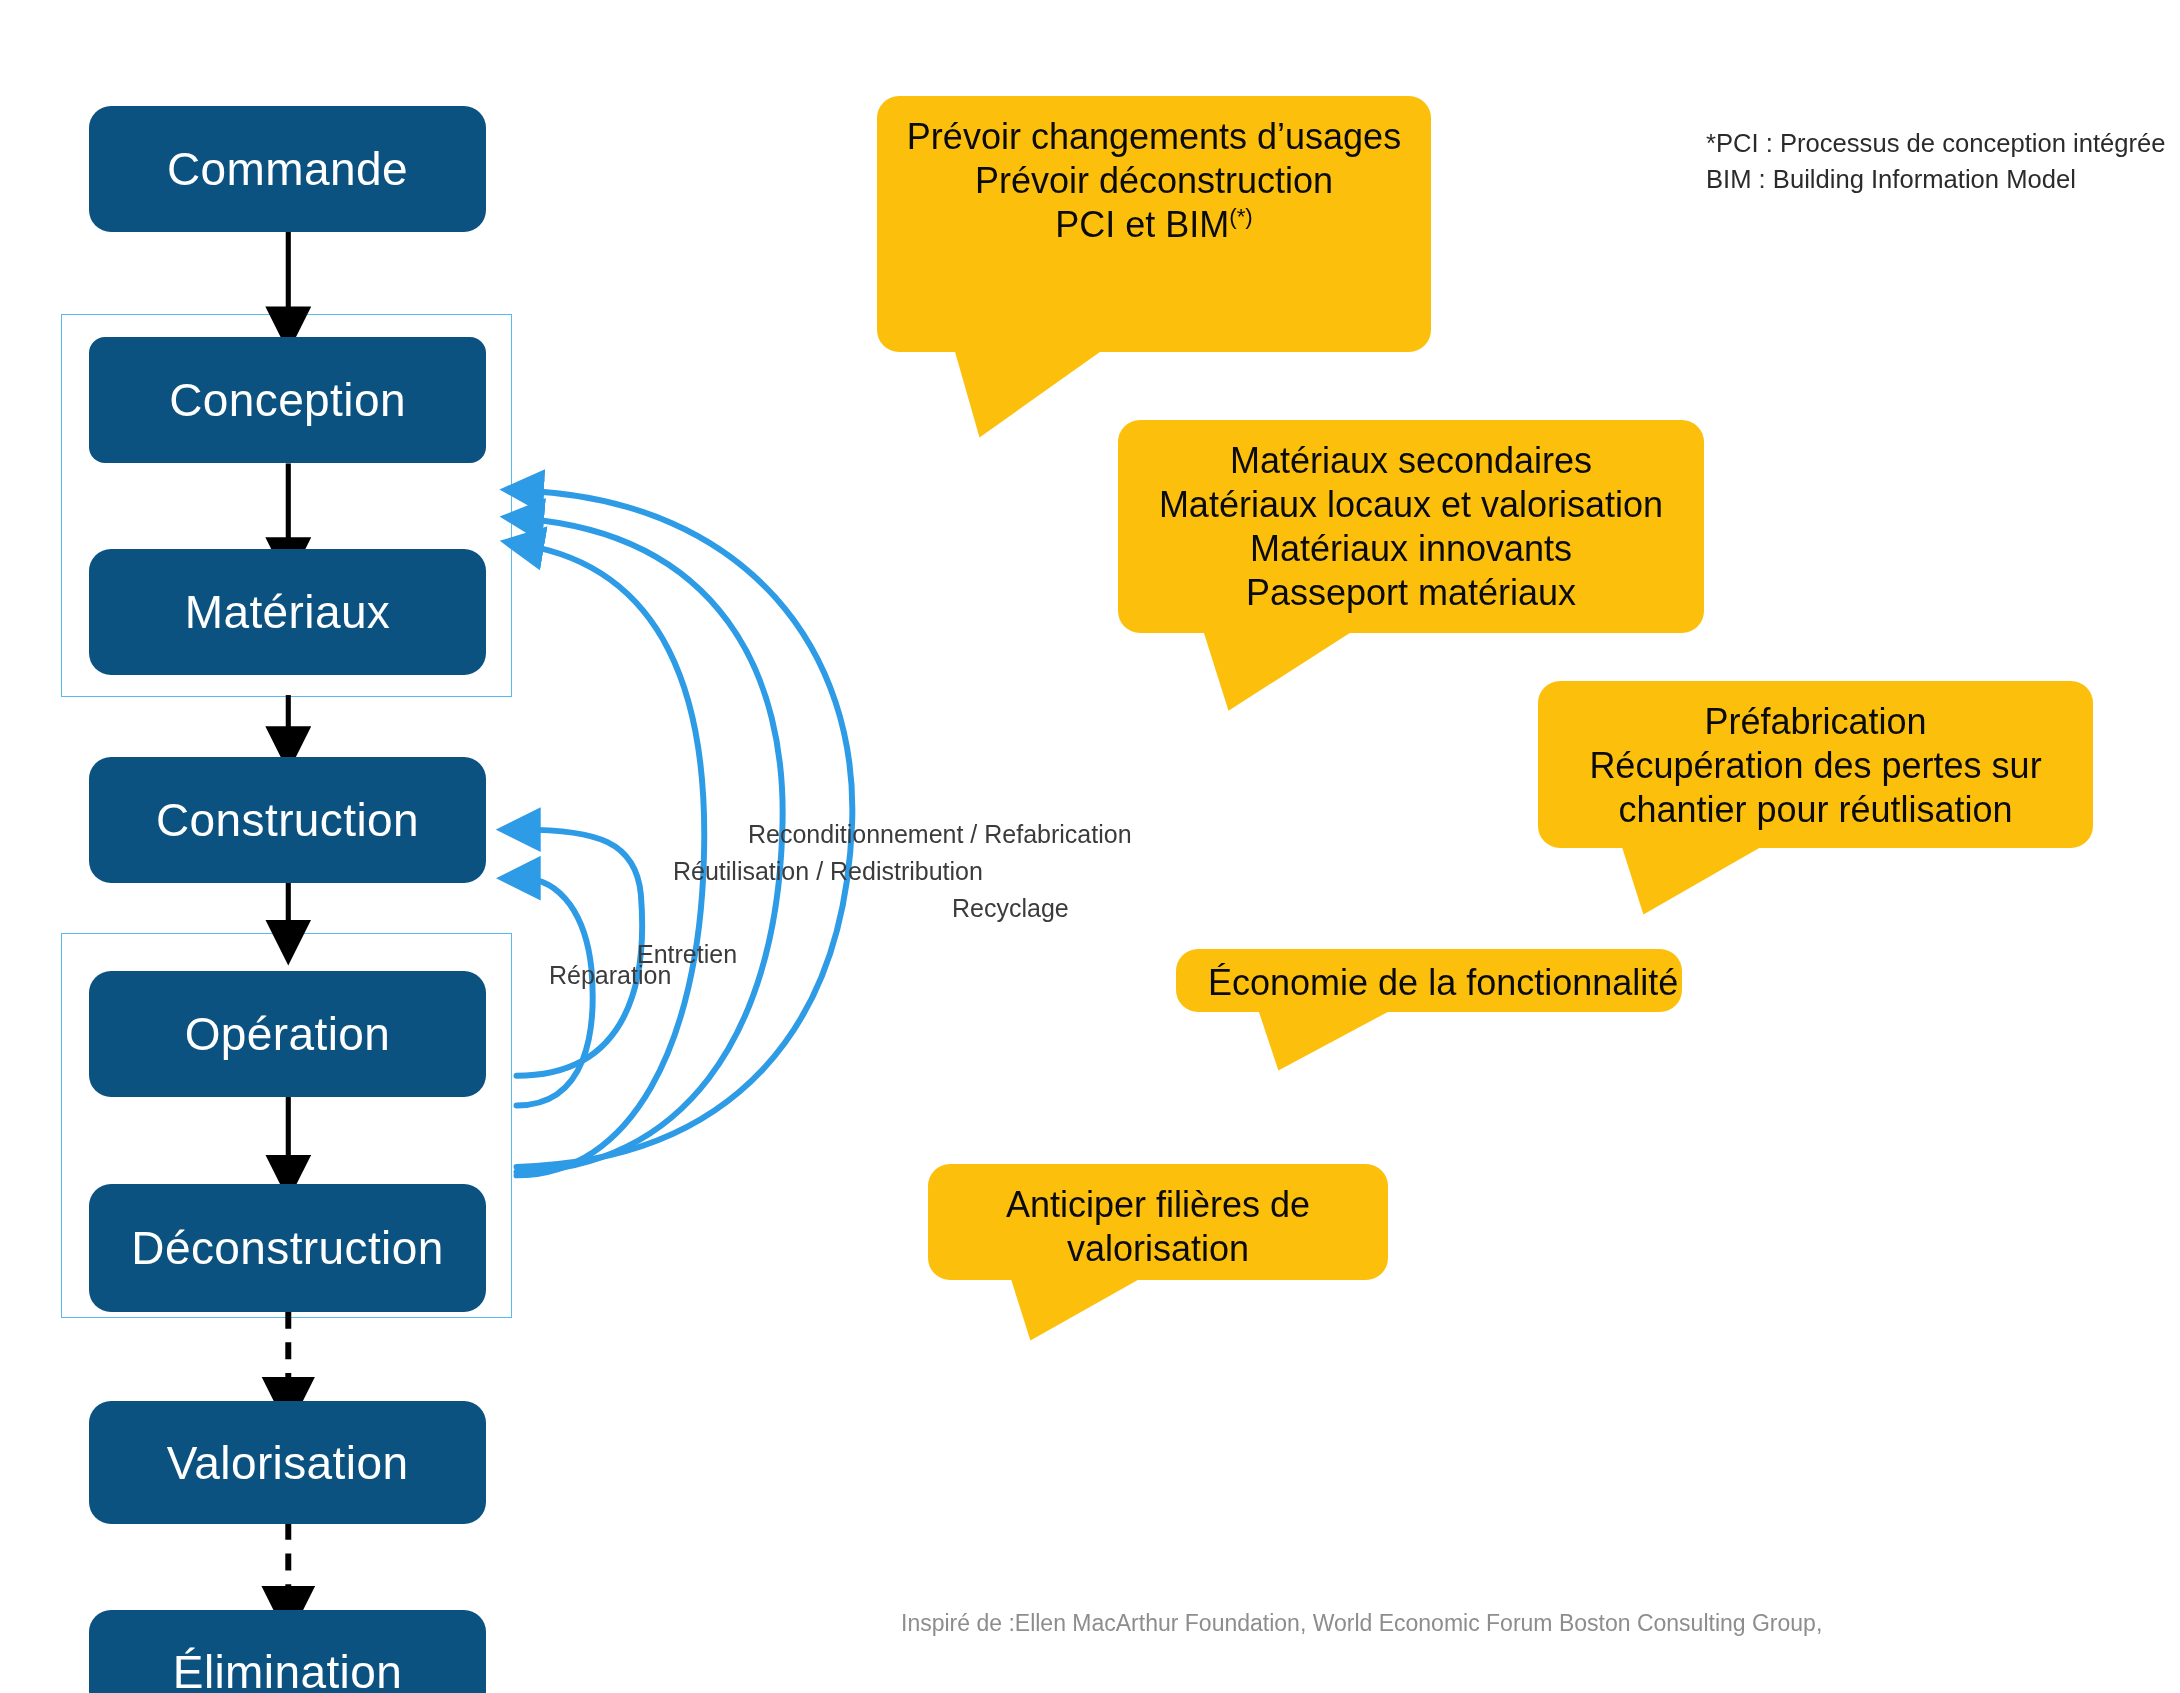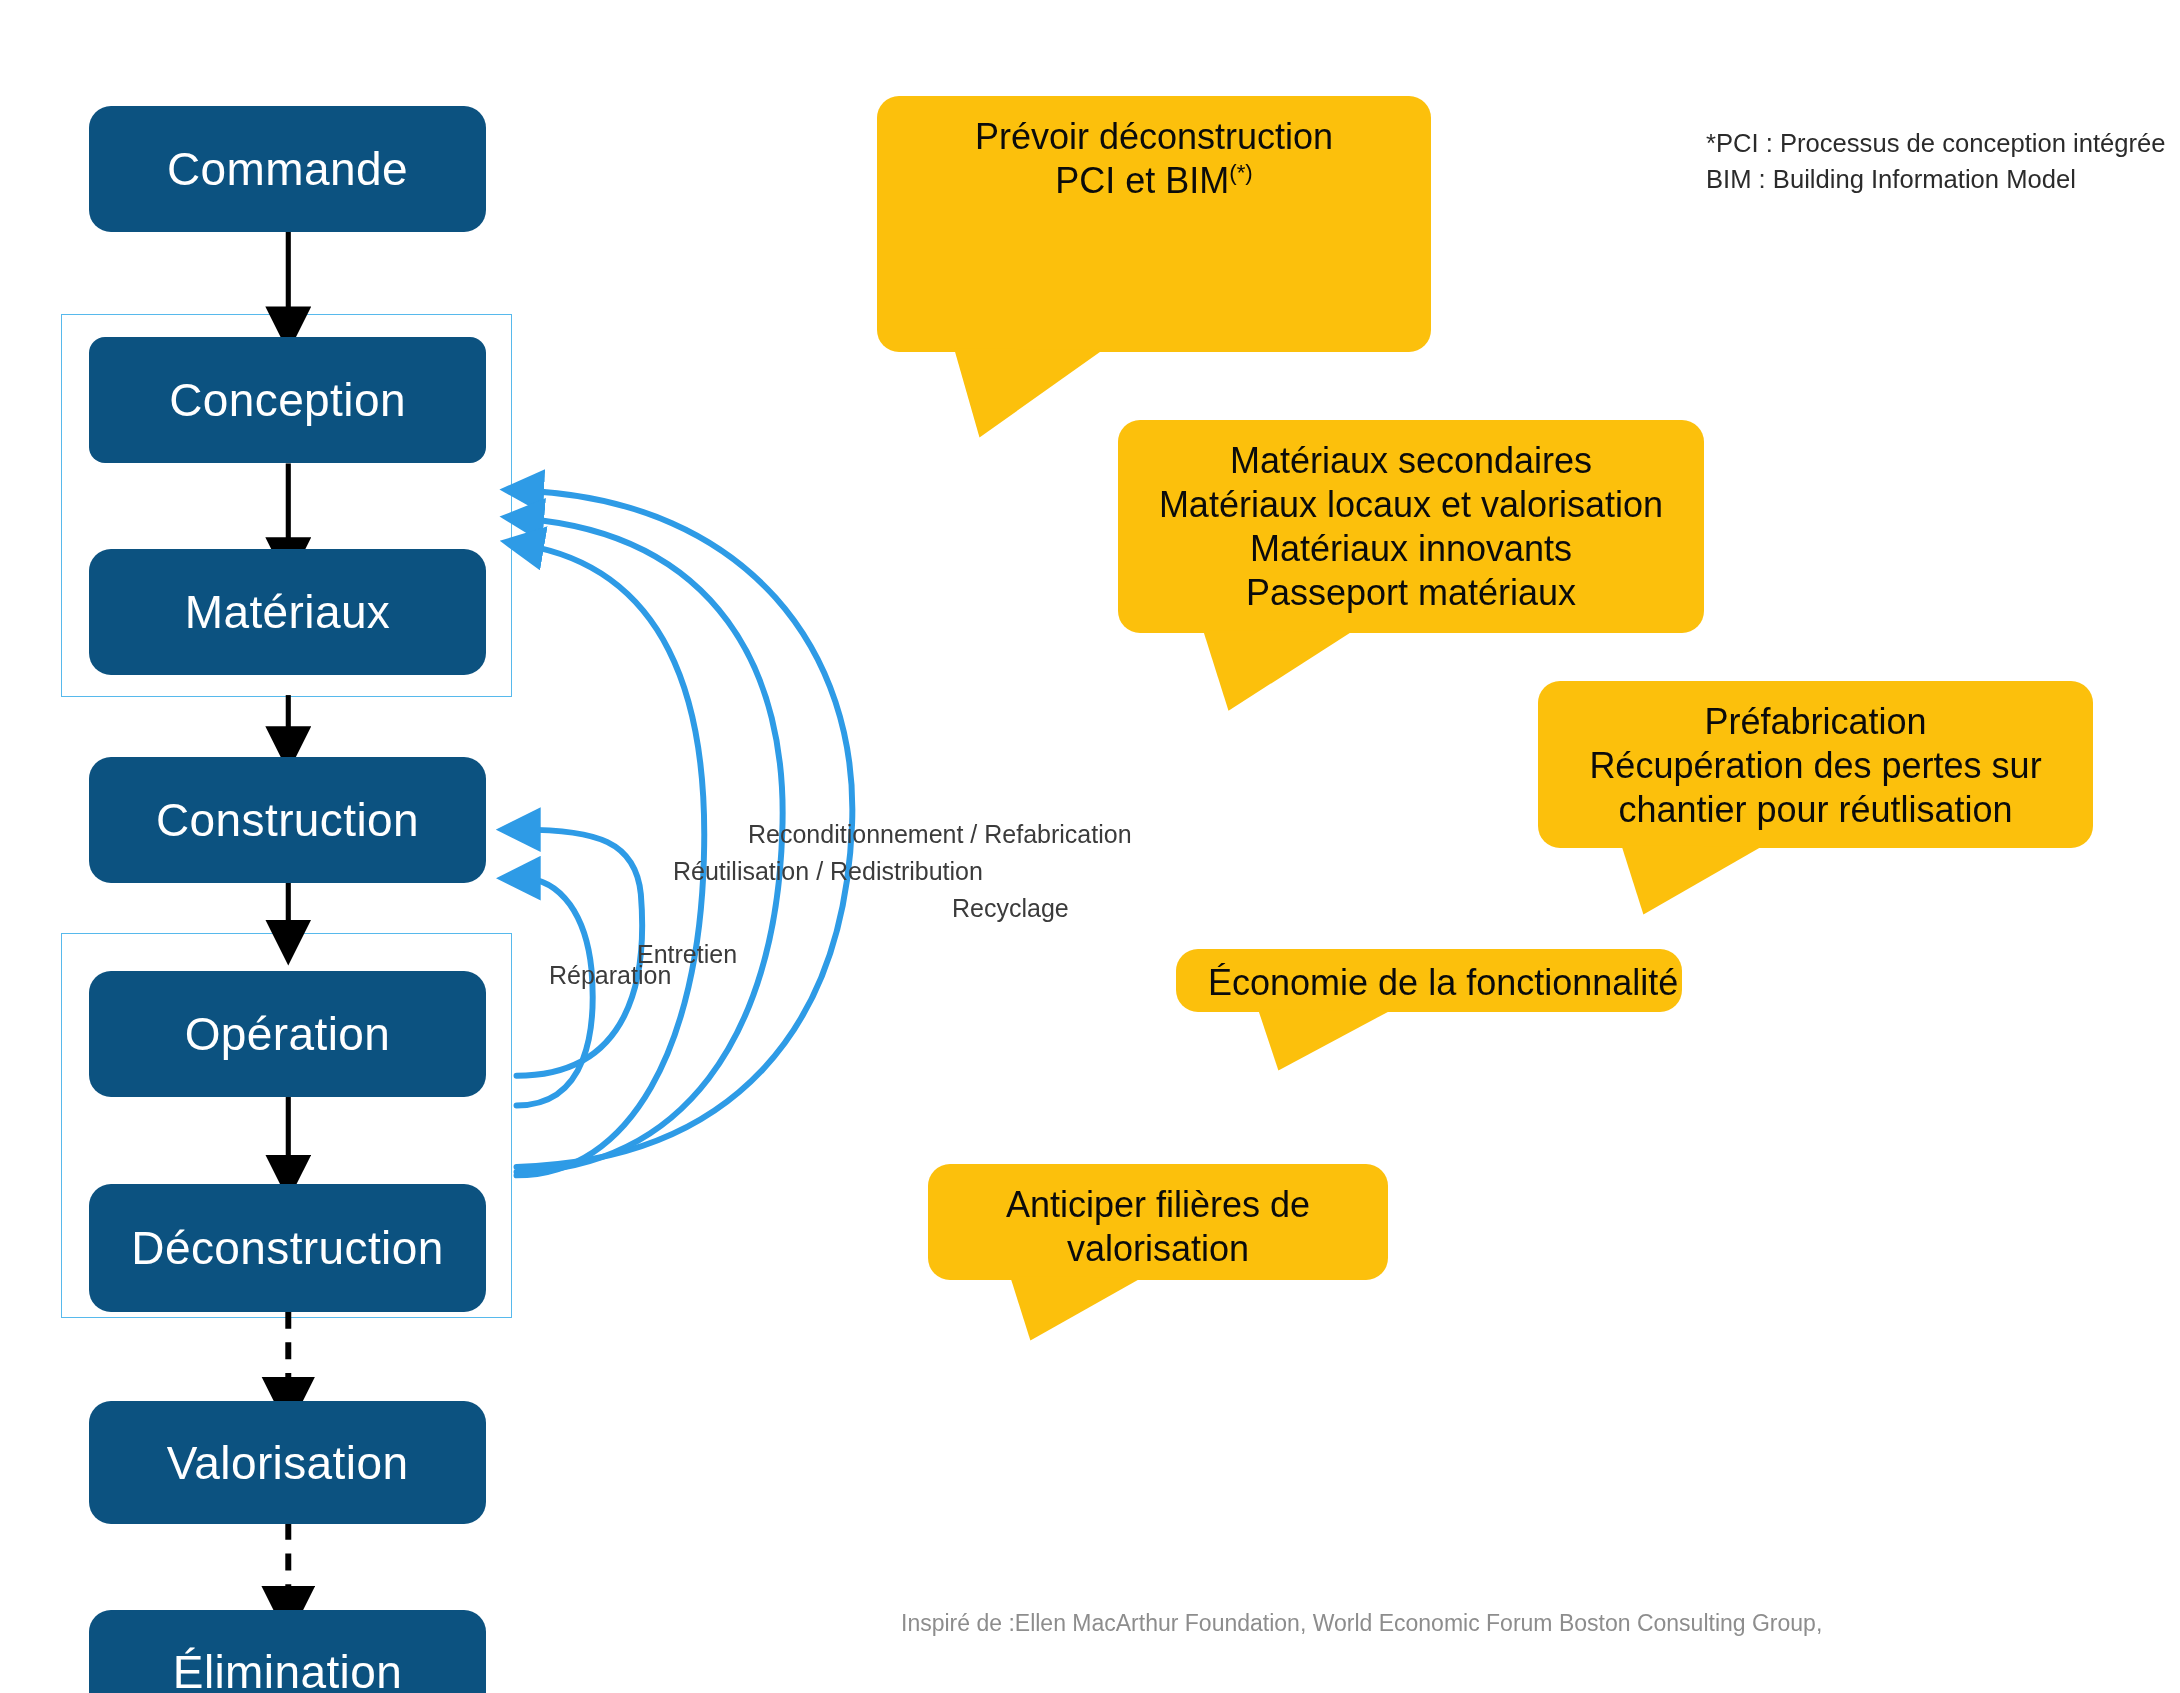--- a/index.html
+++ b/index.html
@@ -141,20 +141,21 @@
     <span>Déconstruction</span>
   </div>
   <div class="pbox" style="top:1377px; height:123px;">
     <span>Valorisation</span>
   </div>
   <div class="pbox" style="top:1586px; height:123px;">
     <span>Élimination</span>
   </div>
 
   <div class="callout" style="left:877px; top:72px; width:554px; height:256px;">
+    <span class="line">Prévoir changements d’usages</span>
     <span class="line">Prévoir déconstruction</span>
     <span class="line">PCI et BIM<sup style="font-size: 0.62em;">(*)</sup></span>
     <svg class="tail" style="left:77px; top:252px; width:153px; height:94px;" viewBox="0 0 180 110">
       <path d="M0,0 L175,2 L30,105 Z" fill="#FCC00C"></path>
     </svg>
   </div>
 
   <div class="callout" style="left:1118px; top:396px; width:586px; height:213px;">
     <span class="line">Matériaux secondaires</span>
     <span class="line">Matériaux locaux et valorisation</span>

